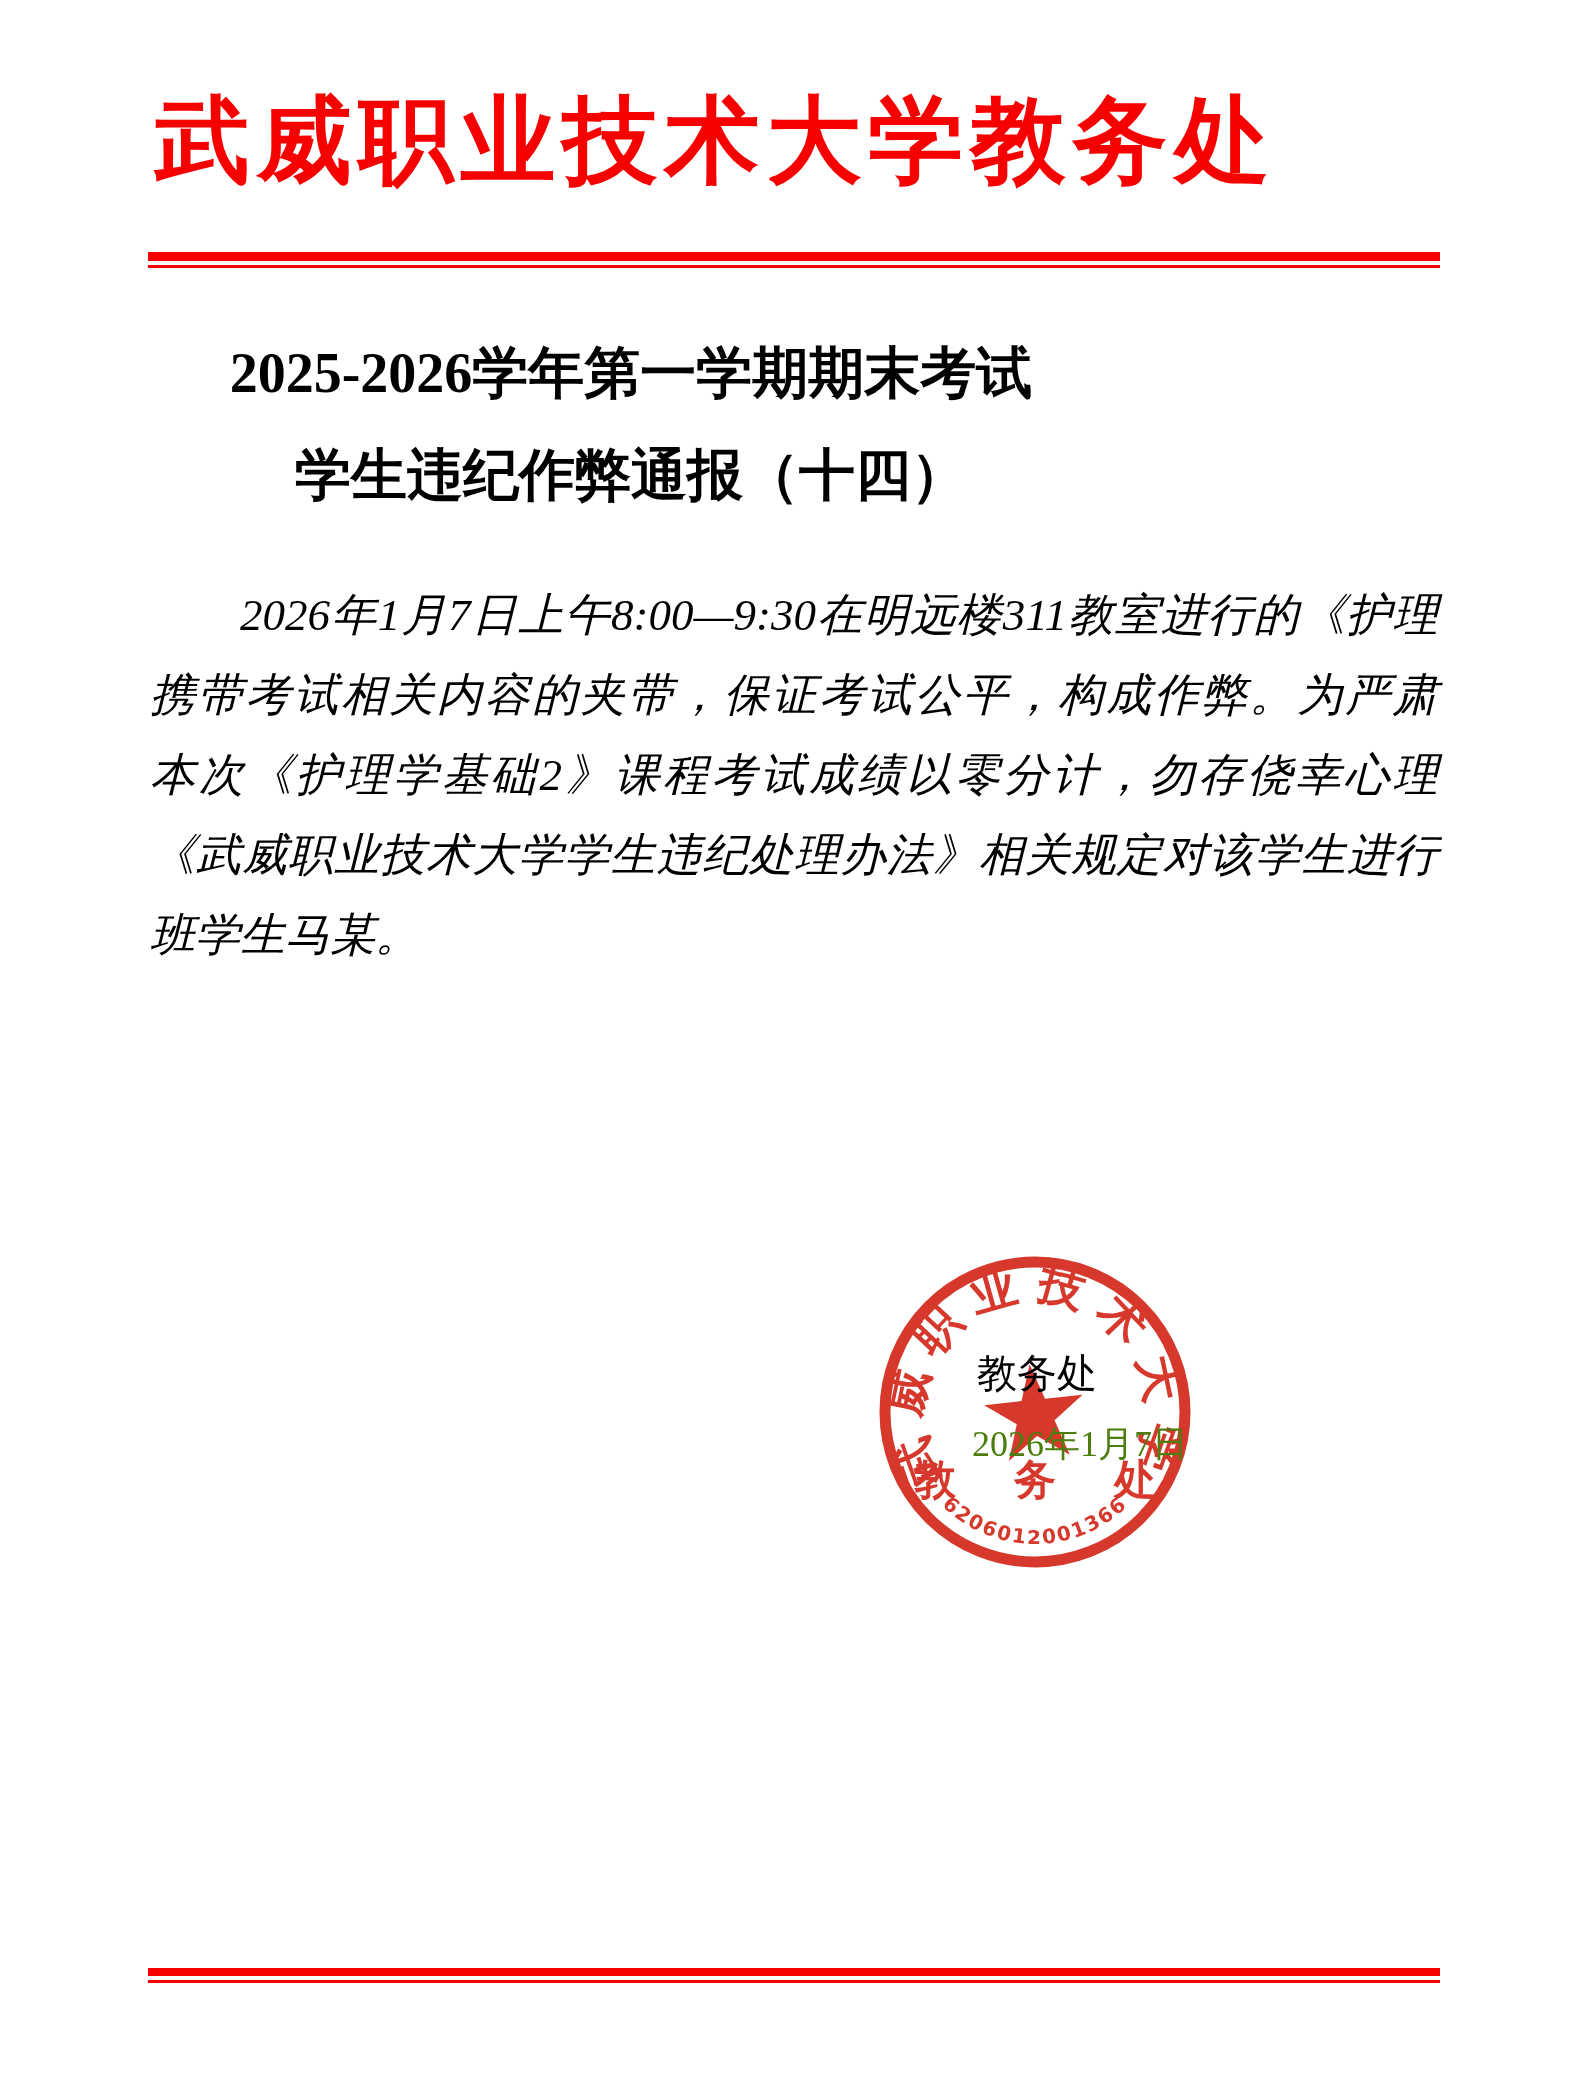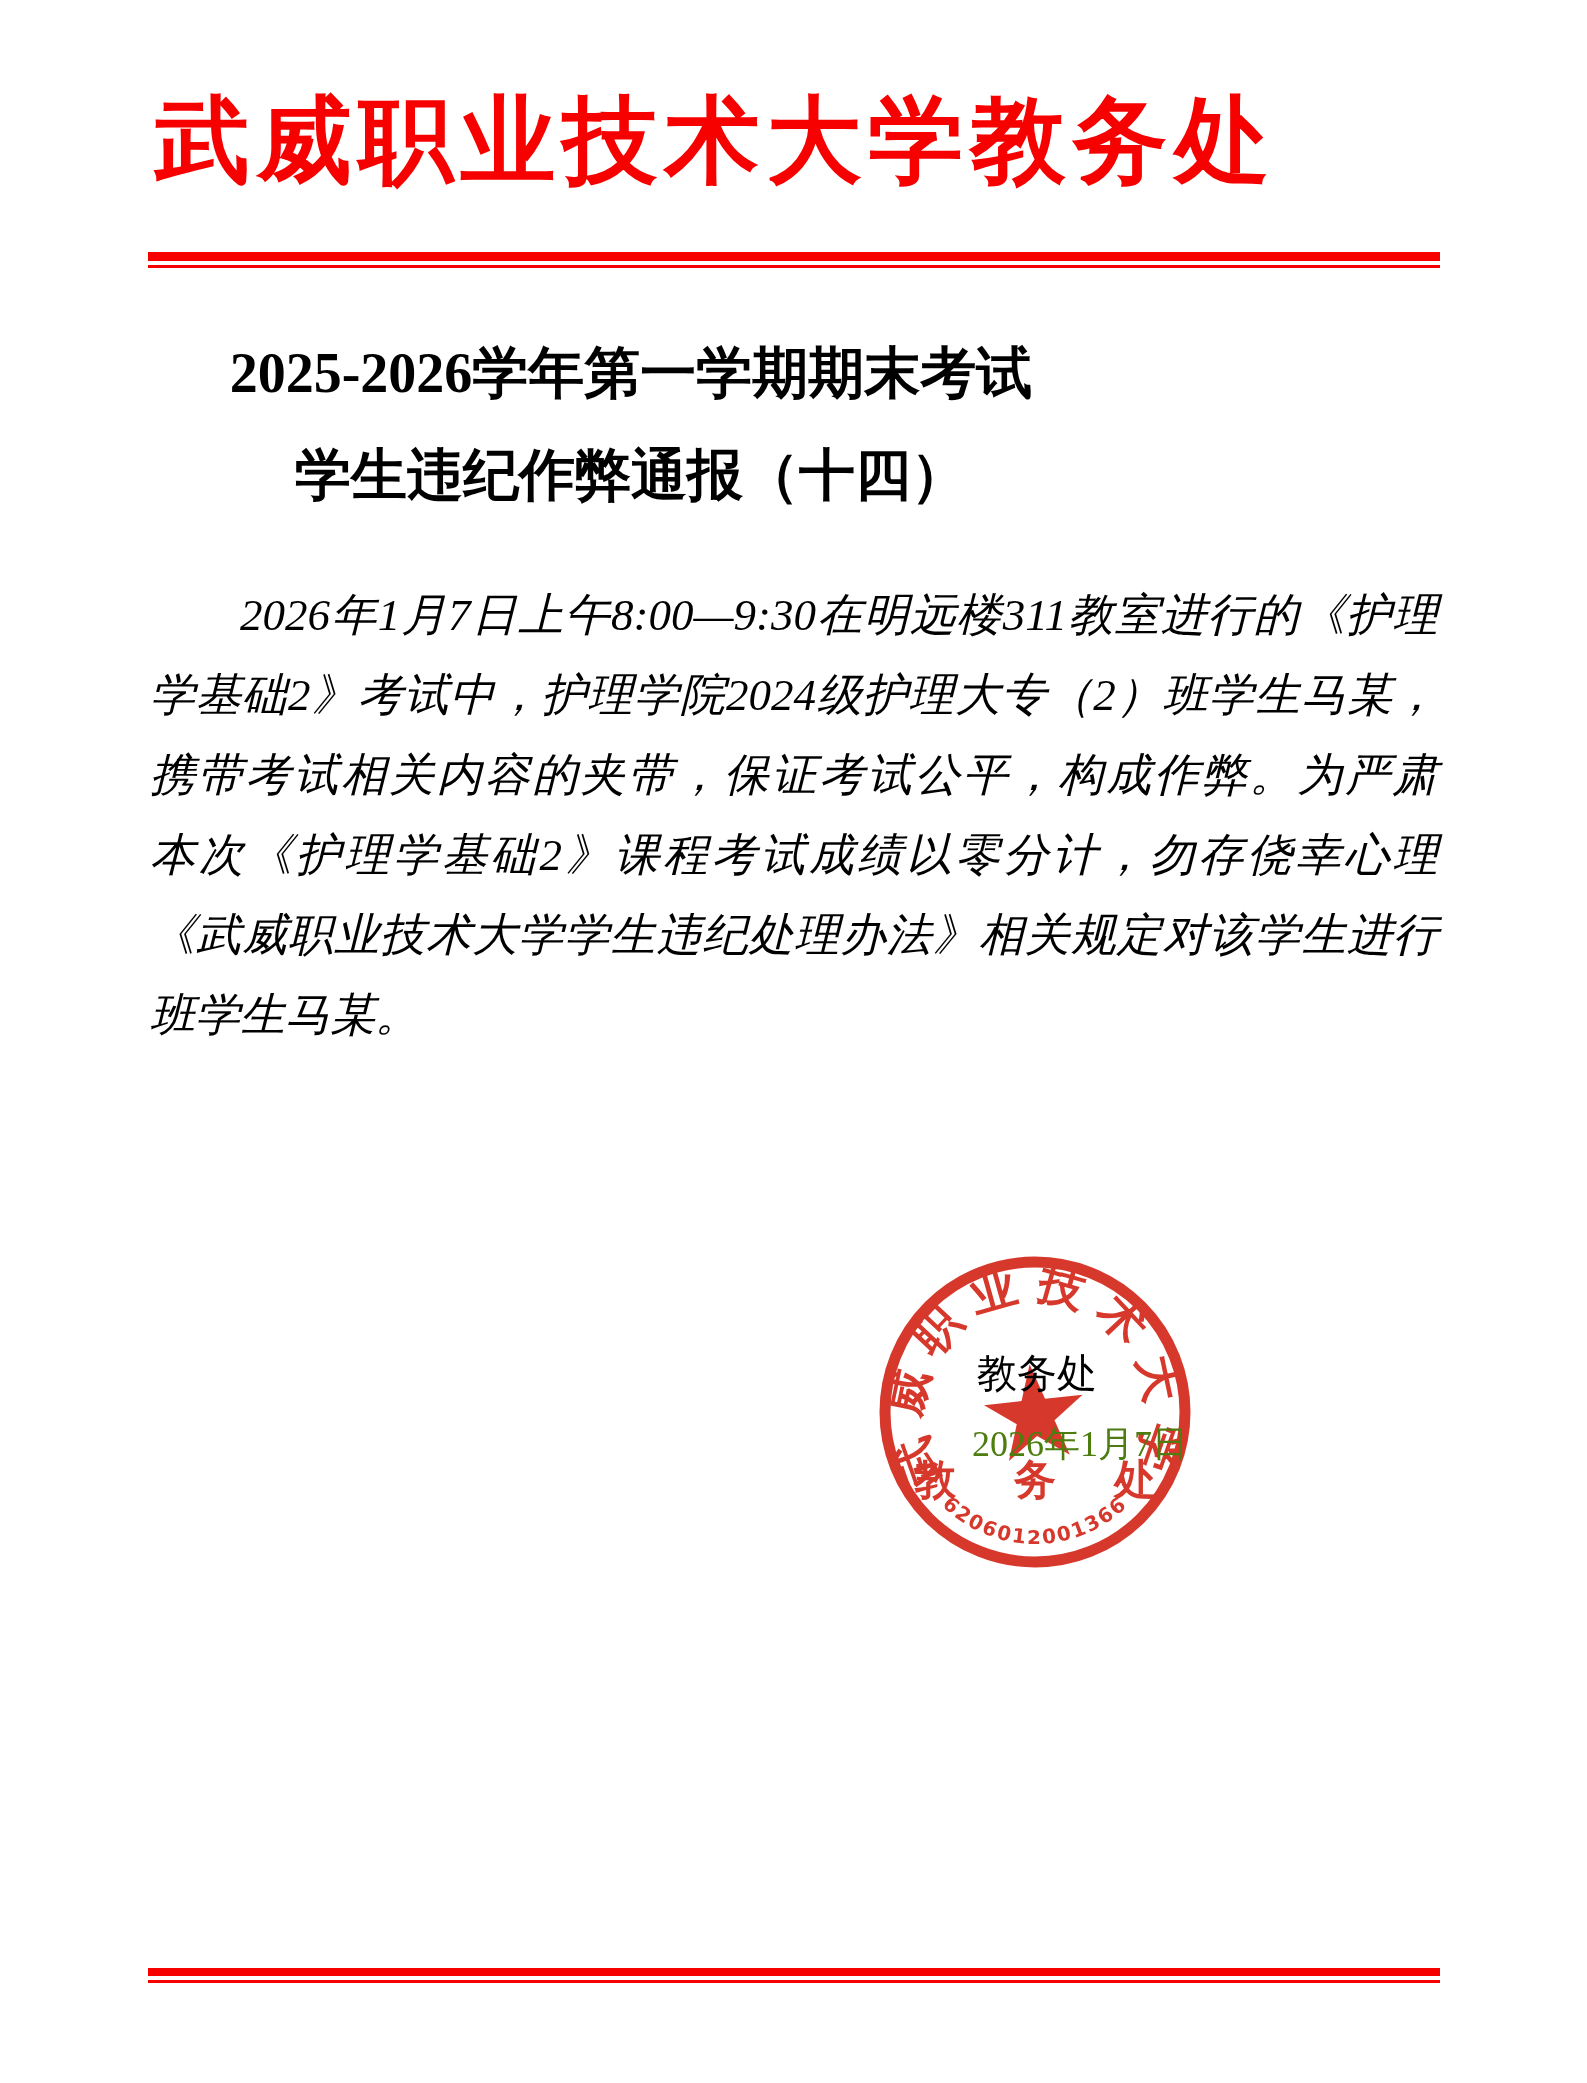--- a/index.html
+++ b/index.html
@@ -63,21 +63,20 @@
   <div id="org-header" class="abs" style="color: rgb(247, 0, 0);">武威职业技术大学教务处</div>
 
   <div id="rule-top-thick" class="abs rule" style="background: rgb(247, 0, 0);"></div>
   <div id="rule-top-thin" class="abs rule" style="background: rgb(247, 0, 0);"></div>
 
   <div id="doc-title-line1" class="abs doc-title">2025-2026学年第一学期期末考试</div>
   <div id="doc-title-line2" class="abs doc-title">学生违纪作弊通报（十四）</div>
 
   <div id="body-block" class="abs">
     <div class="body-line indent">2026年1月7日上午8:00—9:30在明远楼311教室进行的《护理</div>
-    <div class="body-line">学基础2》考试中，护理学院2024级护理大专（2）班学生马某，</div>
     <div class="body-line">携带考试相关内容的夹带，保证考试公平，构成作弊。为严肃</div>
     <div class="body-line">本次《护理学基础2》课程考试成绩以零分计，勿存侥幸心理</div>
     <div class="body-line">《武威职业技术大学学生违纪处理办法》相关规定对该学生进行</div>
     <div class="body-line no-stretch">班学生马某。</div>
   </div>
 
   <svg id="seal-svg" class="abs" width="360" height="360" viewBox="0 0 360 360">
     <g class="seal-opacity" fill="#d42a1d" stroke="none">
 
       <circle cx="180" cy="180" r="150" fill="none" stroke="#d42a1d" stroke-width="11"></circle>

